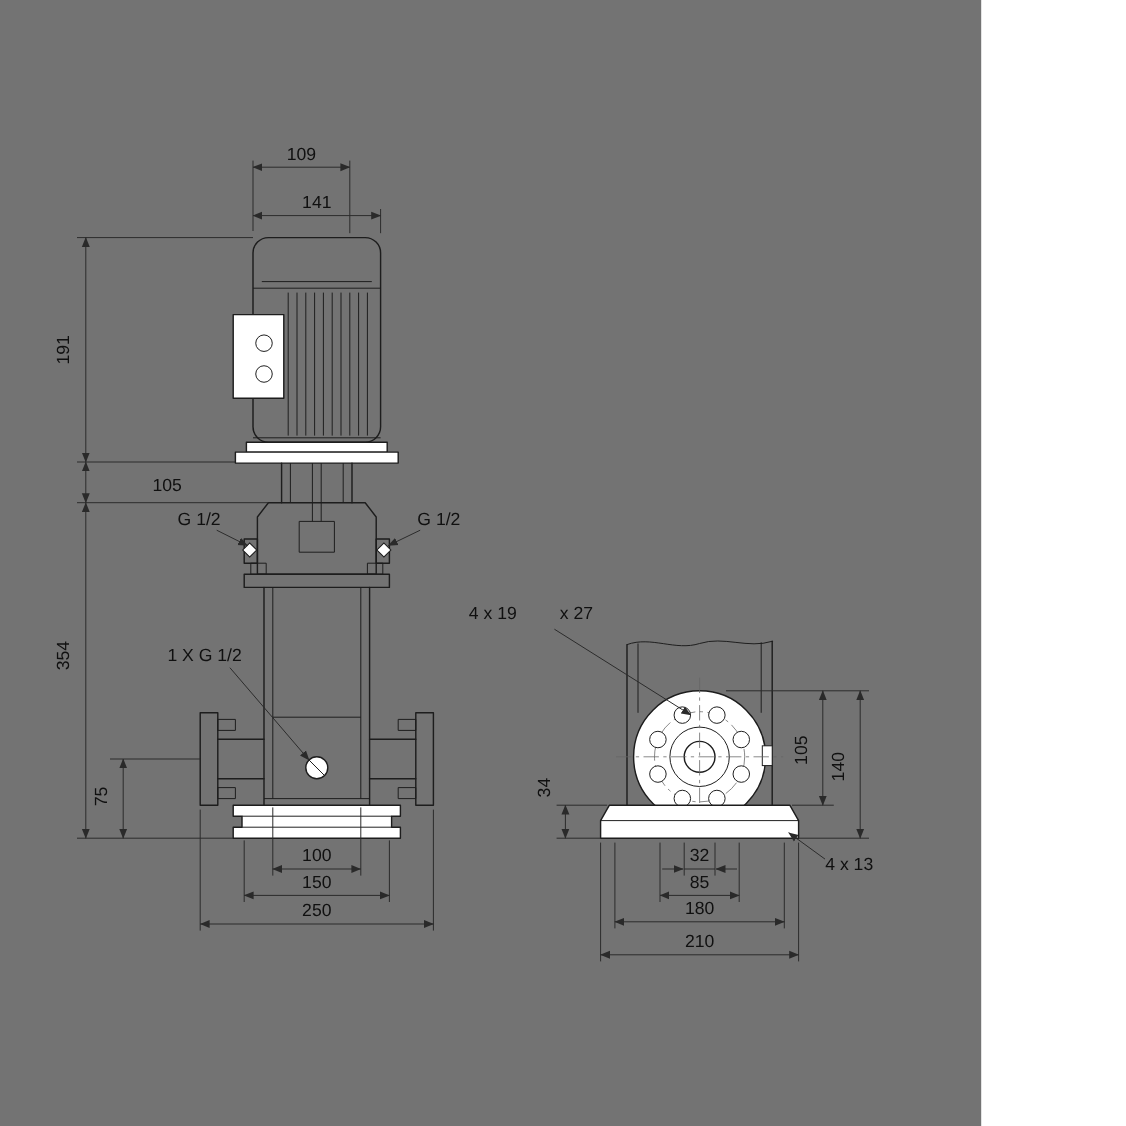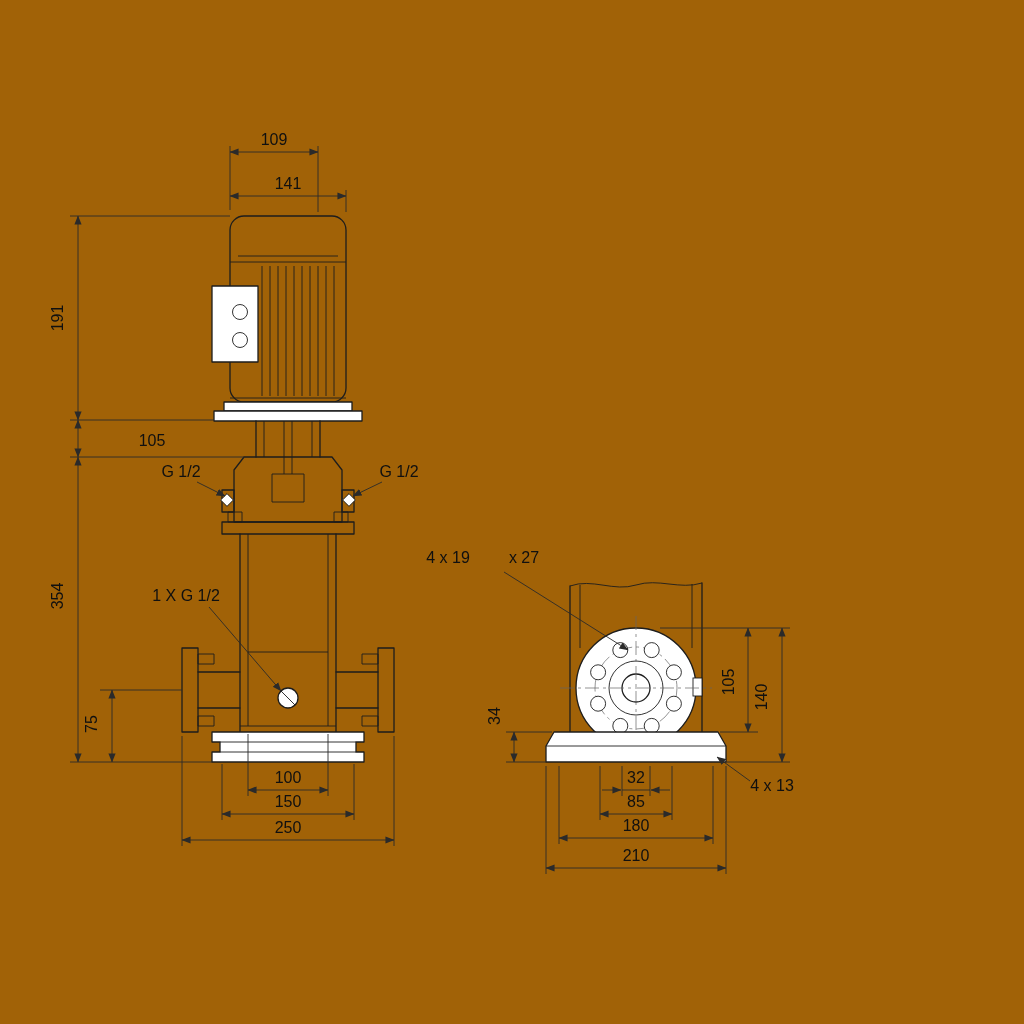--- a/index.html
+++ b/index.html
@@ -1,16 +1,16 @@
 <!DOCTYPE html>
 <html><head>
 <meta charset="utf-8">
 <style>
   html,body{margin:0;padding:0;background:#ffffff;}
-  .canvas{position:relative;width:1024px;height:1024px;background:#a16207;overflow:hidden;}
+  .canvas{position:relative;width:892px;height:1024px;background:#737373;overflow:hidden;}
   svg{position:absolute;left:0;top:0;}
   .obj{fill:none;stroke:#1d1d1d;stroke-width:1.3;stroke-linejoin:round;stroke-linecap:round;}
   .objw{fill:#ffffff;stroke:#1d1d1d;stroke-width:1.3;stroke-linejoin:round;}
   .thin{fill:none;stroke:#1d1d1d;stroke-width:0.9;stroke-linejoin:round;}
   .thinw{fill:#ffffff;stroke:#1d1d1d;stroke-width:0.9;}
   .dim{fill:none;stroke:#2a2a2a;stroke-width:0.9;}
   .cl{fill:none;stroke:#666;stroke-width:0.7;stroke-dasharray:14 4 3 4;}
   text{font-family:"Liberation Sans","DejaVu Sans",sans-serif;font-size:16px;fill:#101010;}
   .arrfill{fill:#2a2a2a;stroke:none;}
 </style>

